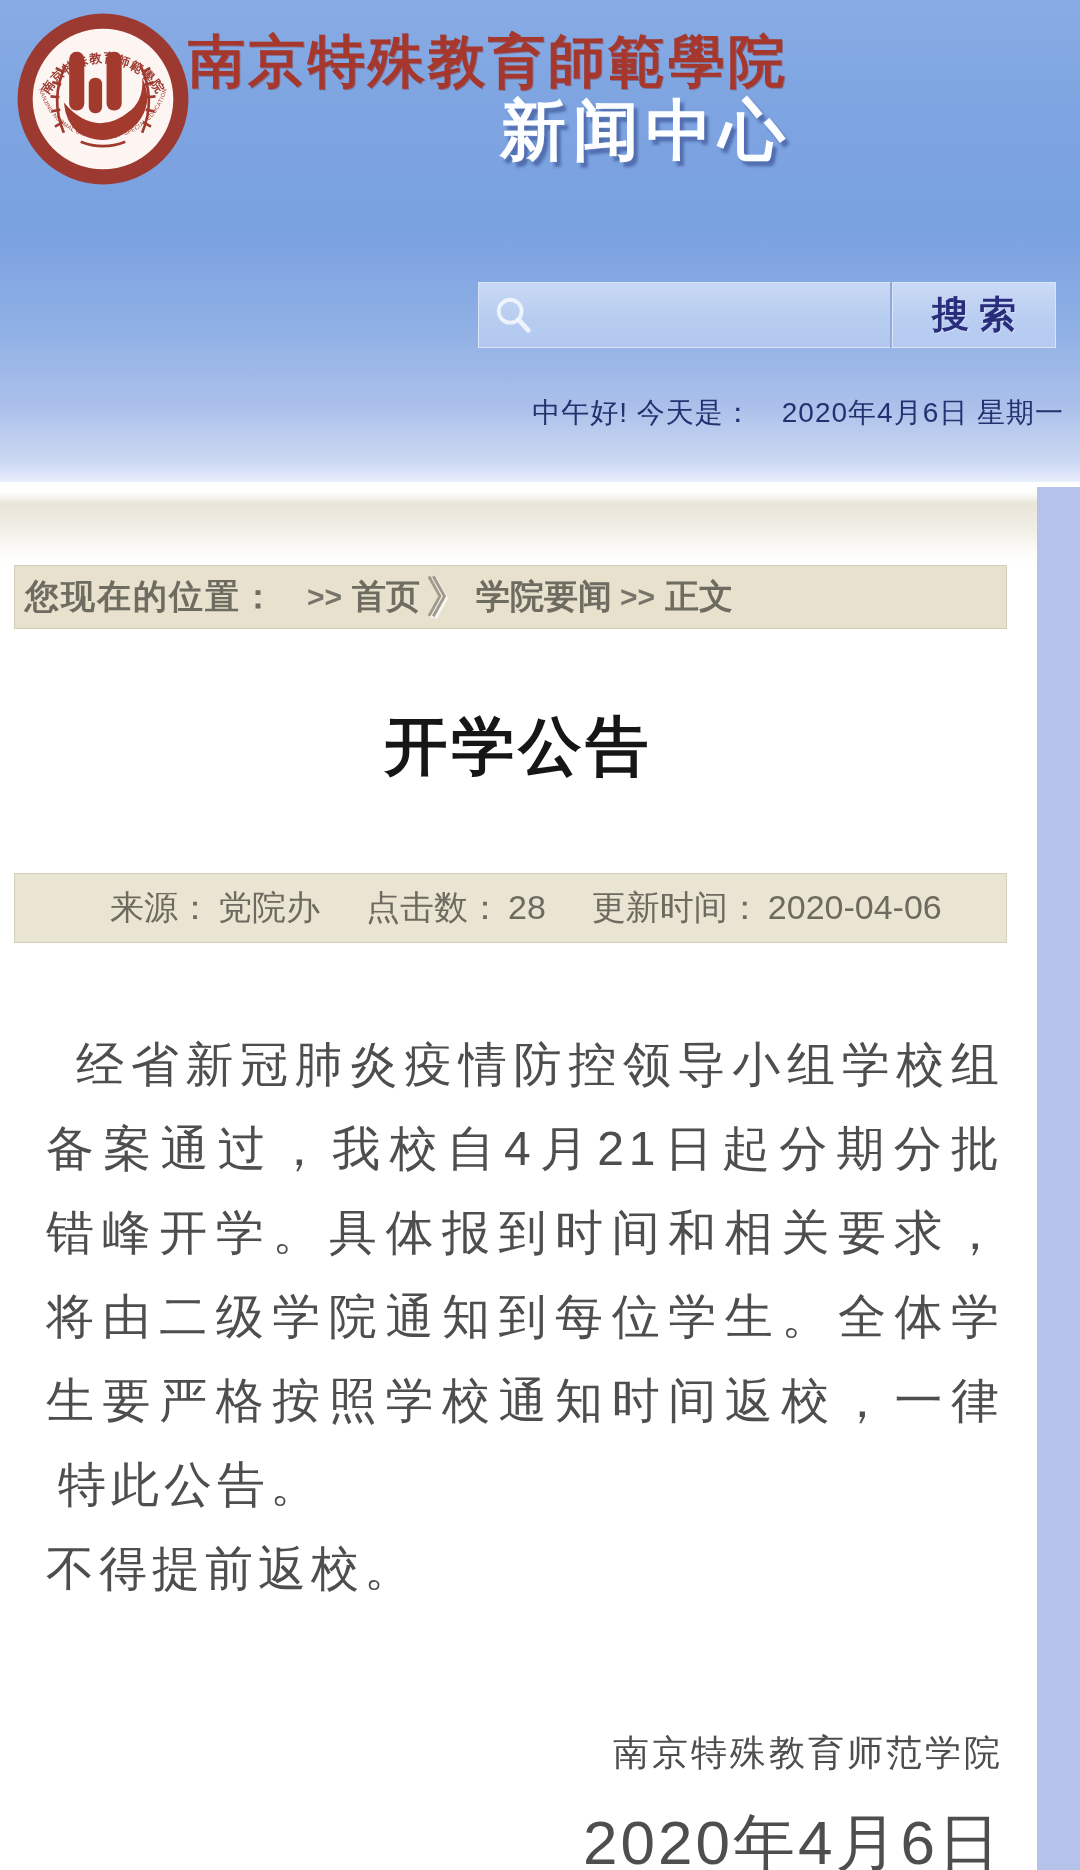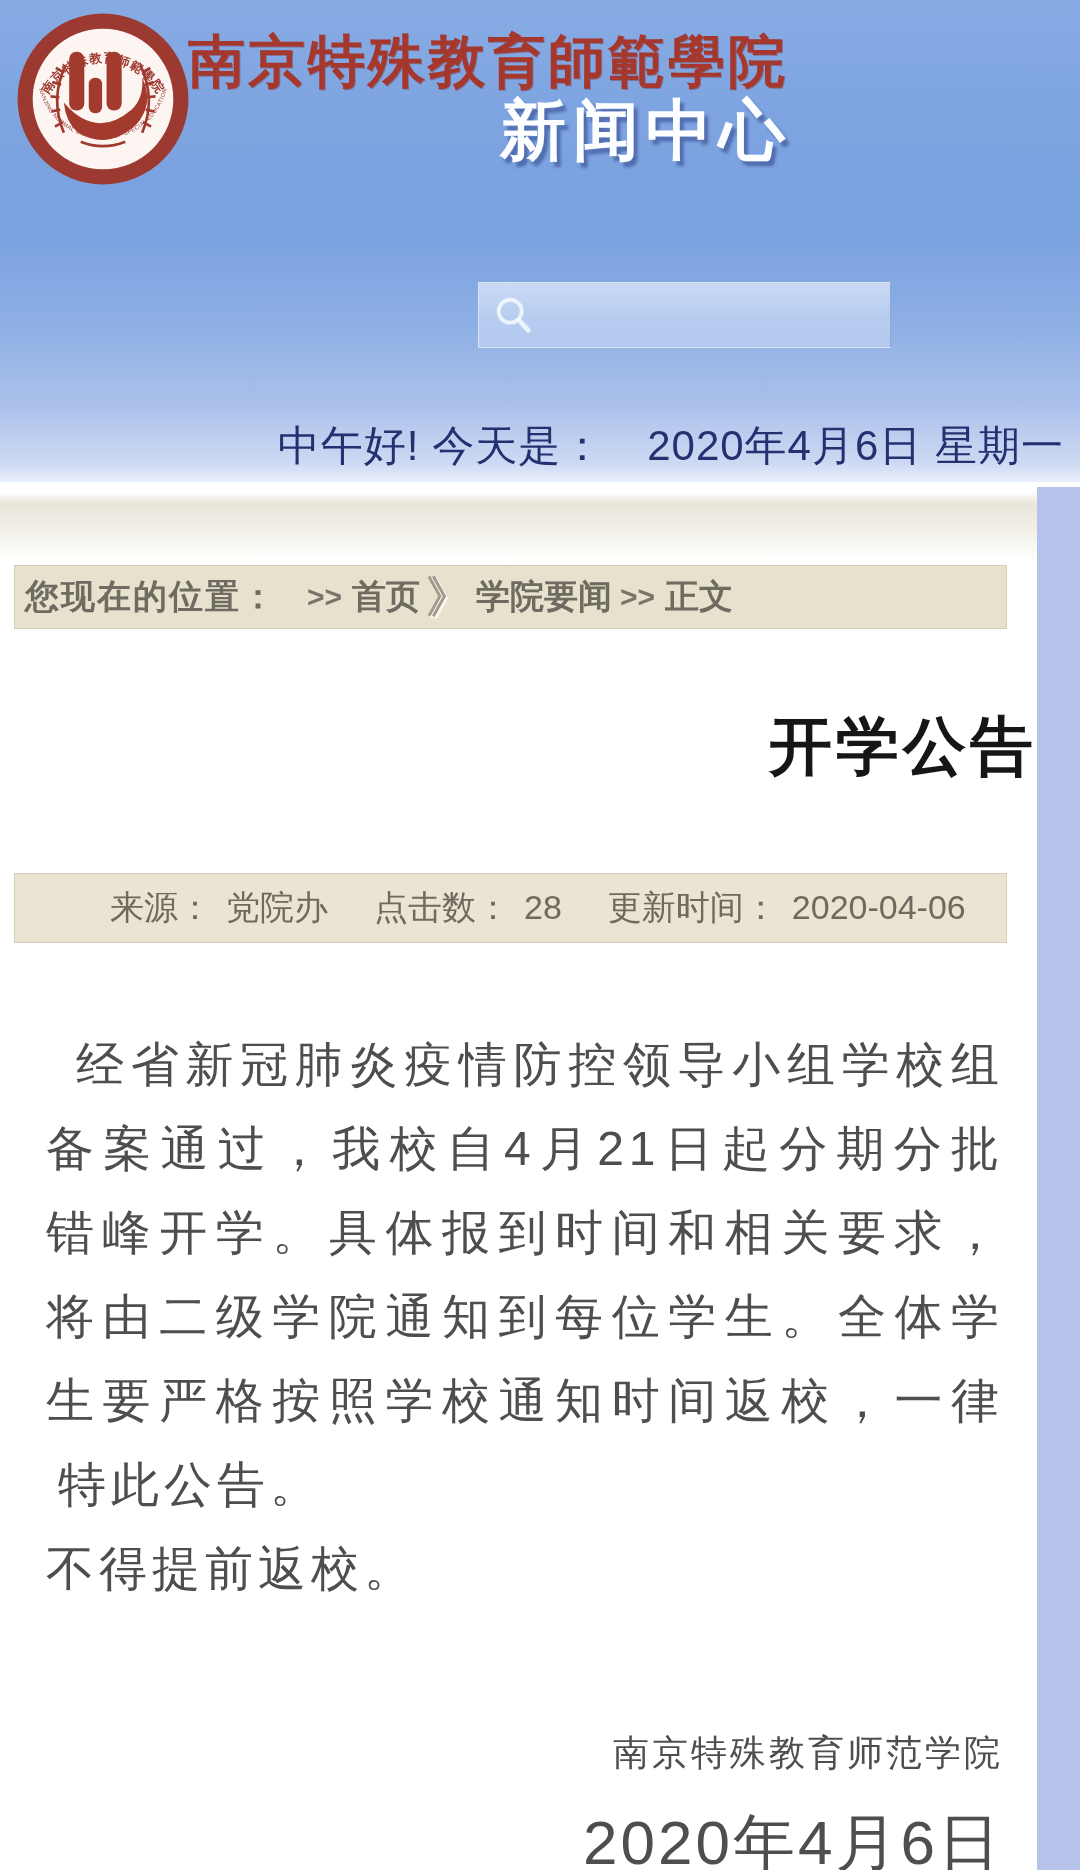--- a/index.html
+++ b/index.html
@@ -55,22 +55,22 @@
     width:164px; height:66px;
     background:linear-gradient(180deg,#cbdaf5 0%, #b9cef1 55%, #b4caef 100%);
     border:1px solid #d9e4f8;
     display:flex; align-items:center; justify-content:center;
     font-size:37px; font-weight:bold; letter-spacing:10px;
     color:#292d7c; text-indent:10px;
     cursor:pointer;
     text-shadow:1px 1px 0 rgba(255,255,255,0.35);
   }
   .greeting {
-    position:absolute; right:16px; top:418px;
-    font-size:42px; color:#243170; letter-spacing:1px;
+    position:absolute; right:16px; top:394px;
+    font-size:28px; color:#243170; letter-spacing:1px;
     white-space:nowrap;
   }
 
   
   .page { width:1037px; background:#ffffff; min-height:1378px; }
   .transition {
     height:76px;
     background:linear-gradient(180deg,
       #ffffff 0%, #fdfdfc 8%, #e9e5da 22%, #f1eee6 55%, #fbfaf7 82%, #ffffff 100%);
   }
@@ -92,36 +92,36 @@
     text-shadow:2px 2px 1px rgba(255,255,255,0.8);
     margin:0 6px;
   }
   .sep.s3 { font-size:30px; }
   .crumb-link { color:#6e6b60; text-decoration:none; cursor:pointer; }
   .crumb-current { color:#6e6b60; }
 
   .title {
     margin-top:74px;
     height:86px; line-height:86px;
-    text-align:right;
+    text-align:center;
     font-size:63px; font-weight:bold; letter-spacing:4px;
     color:#161616;
   }
   .meta-bar {
     margin:84px 30px 0 14px;
     height:70px;
     background:#eae4d3;
     border:1px solid rgba(185,176,152,0.4);
     display:flex; align-items:center;
     padding-left:95px;
     font-size:34px; color:#6e6a5f;
     white-space:nowrap;
   }
   .m-group { margin-right:46px; }
-  .m-group .val { margin-left:14px; }
+  .m-group .val { margin-left:6px; }
 
   .article-body { margin-top:80px; padding:0 33px 0 46px; }
   .b-line {
     font-size:48px; line-height:84px; color:#4e4e4e;
     letter-spacing:5px;
     text-align:justify; text-align-last:justify;
     white-space:nowrap;
   }
   .b-line.first { text-indent:30px; }
   .b-line.plain { text-align-last:left; white-space:normal; }
@@ -180,20 +180,21 @@
   <div class="search-box">
     <input class="search-input" type="text" value="" style="">
     <span class="search-icon">
       <svg viewBox="0 0 44 44" width="42" height="42">
         <circle cx="18" cy="17" r="12" fill="none" stroke="#f3f7fe" stroke-width="4" opacity="0.9"></circle>
         <line x1="27" y1="26" x2="37" y2="37" stroke="#f3f7fe" stroke-width="5" stroke-linecap="round" opacity="0.9"></line>
       </svg>
     </span>
   </div>
 
+  <div class="search-btn">搜索</div>
 
   <div class="greeting">中午好! 今天是：　2020年4月6日 星期一</div>
 </div>
 
 <div class="page">
 
   <div class="transition"></div>
 
   <div class="crumb-bar">
     <span class="crumb-prefix">您现在的位置：</span>

